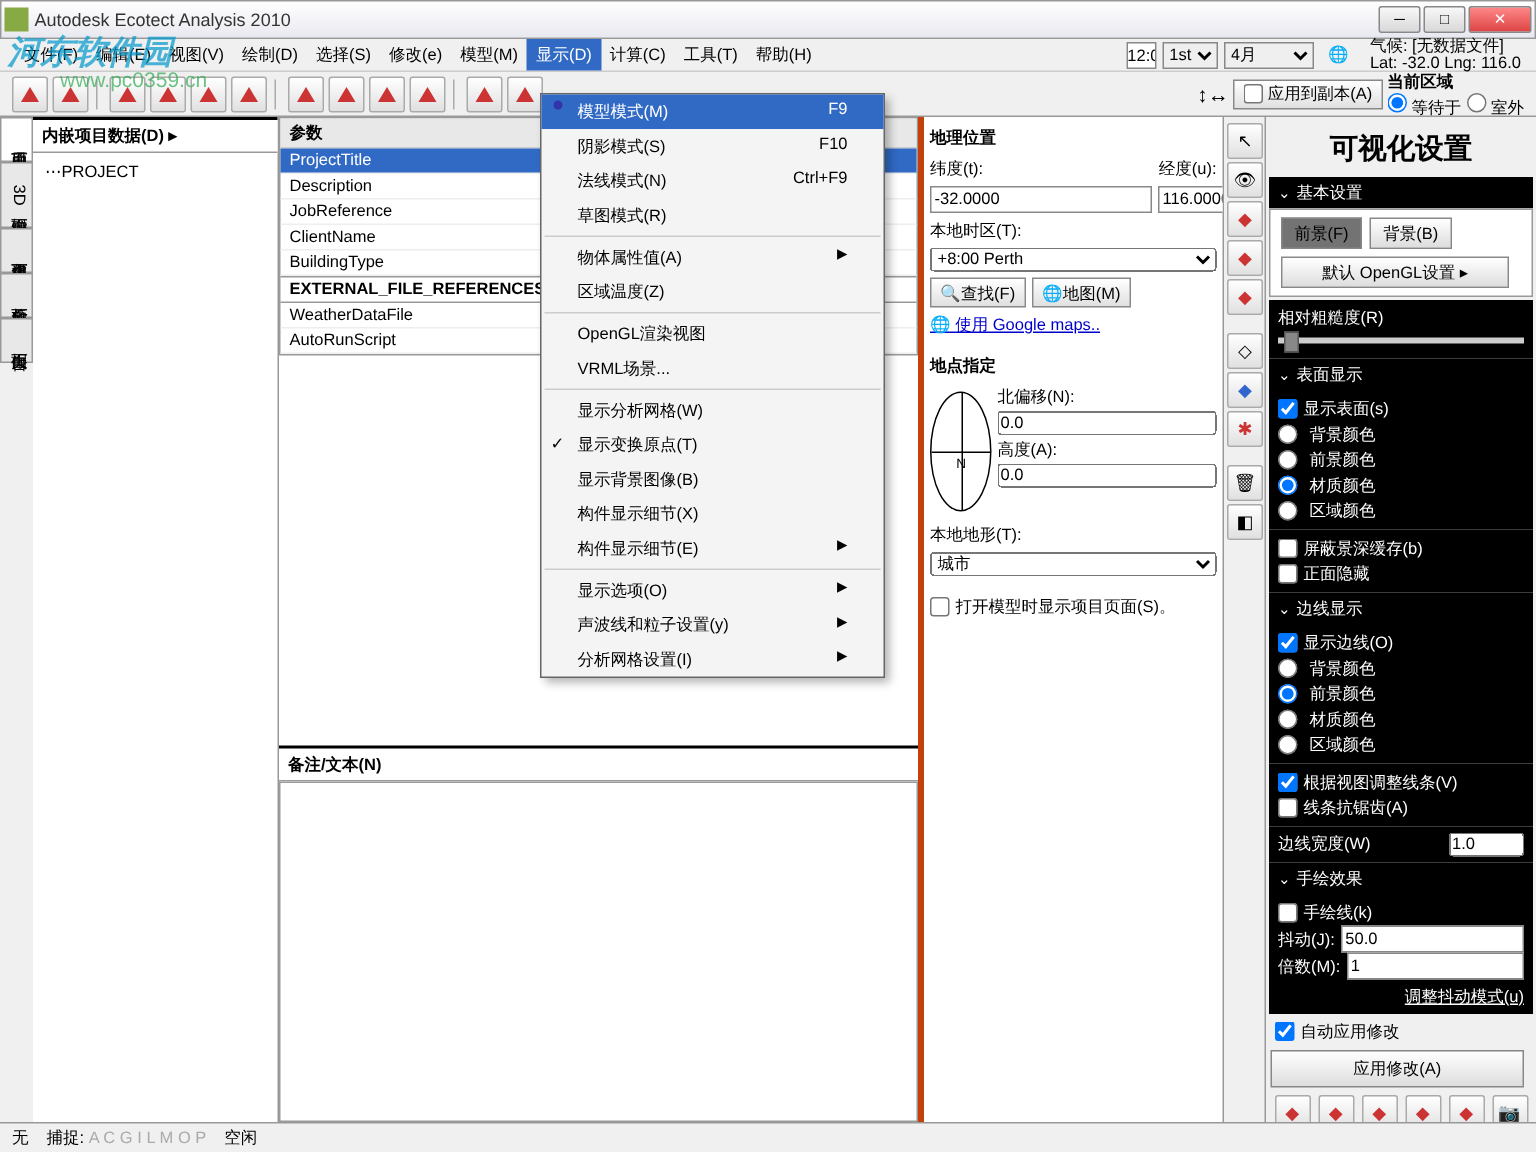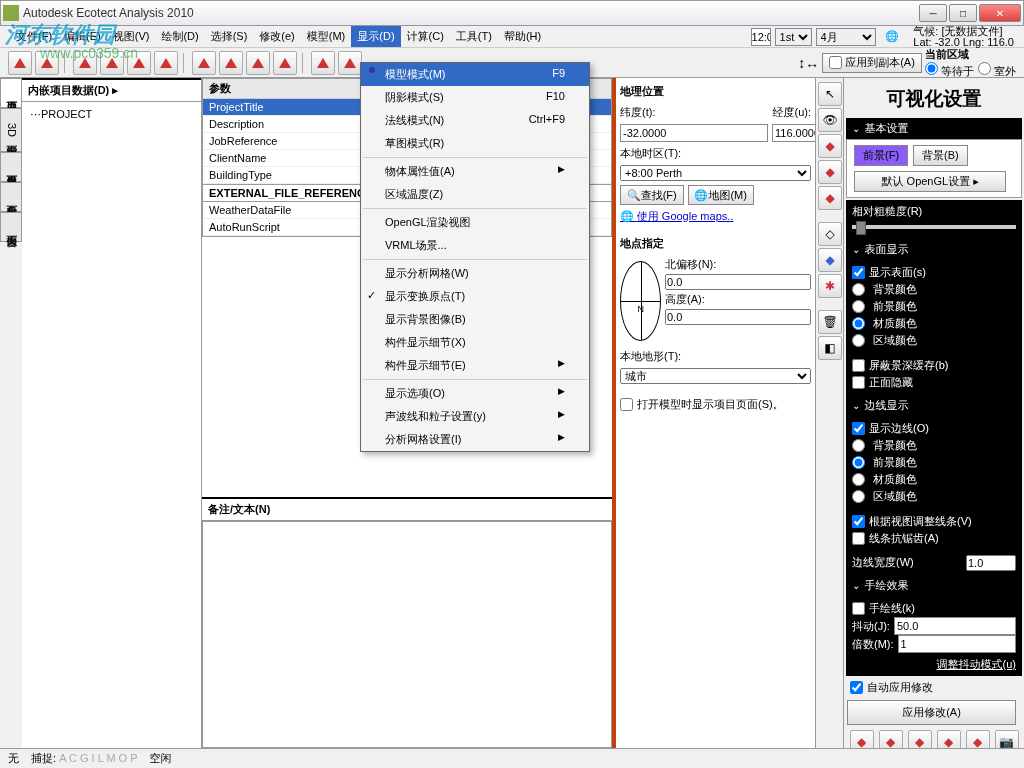--- a/index.html
+++ b/index.html
@@ -21,21 +21,21 @@
 .toolbar{height:30px;background:#f0f0f0;border-bottom:1px solid #999;display:flex;align-items:center;padding:2px 8px;gap:3px}
 .tool-btn{width:24px;height:24px;border:1px solid #aaa;background:linear-gradient(#fff,#e0e0e0);border-radius:2px;display:flex;align-items:center;justify-content:center}
 .tool-btn .tri{width:0;height:0;border-left:6px solid transparent;border-right:6px solid transparent;border-bottom:10px solid #c33}
 .tool-sep{width:4px;height:20px;border-left:1px solid #aaa;margin:0 2px}
 .tool-right{margin-left:auto;display:flex;gap:3px;align-items:center}
 .btn-small{height:20px;padding:0 6px;border:1px solid #888;background:linear-gradient(#fff,#e0e0e0);font-size:11px;display:flex;align-items:center}
 .main{display:flex;height:670px}
 .side-tabs{width:22px;background:#f0f0f0;display:flex;flex-direction:column}
 .side-tab{writing-mode:vertical-rl;padding:14px 2px;border:1px solid #999;background:#e8e8e8;cursor:pointer;font-size:11px}
 .side-tab.active{background:#fff}
-.left-panel{width:180px;border-right:1px solid #999;display:flex;flex-direction:column;background:#fff}
+.left-panel{width:164px;border-right:1px solid #999;display:flex;flex-direction:column;background:#fff}
 .panel-header-w{background:#fff;color:#000;padding:3px 6px;border-bottom:1px solid #999;font-weight:bold;border-top:2px solid #000}
 .tree{padding:4px;flex:1}
 .tree-item{padding:2px 4px}
 .center-panel{flex:1;display:flex;flex-direction:column;border-right:4px solid #c2410c}
 .param-table{border:1px solid #999}
 .param-hdr{background:#e8e8e8;padding:2px 6px;border-bottom:1px solid #ccc;font-weight:bold}
 .param-row{padding:2px 6px;border-bottom:1px solid #eee;cursor:pointer}
 .param-row.sel{background:#316ac5;color:#fff}
 .param-row.bold{font-weight:bold;border-top:1px solid #999;border-bottom:1px solid #999}
 .notes-area{margin-top:8px;flex:1;display:flex;flex-direction:column}
@@ -55,21 +55,21 @@
 .geo-circle::after{content:"";position:absolute;top:50%;left:0;right:0;height:1px;background:#000}
 .vert-tools{width:28px;background:#f0f0f0;display:flex;flex-direction:column;gap:2px;padding:4px 2px;border-right:1px solid #999}
 .vtool{width:24px;height:24px;border:1px solid #aaa;background:linear-gradient(#fff,#e0e0e0);border-radius:2px;display:flex;align-items:center;justify-content:center;font-size:12px}
 .vis-panel{width:180px;background:#f0f0f0;display:flex;flex-direction:column;padding:2px;overflow-y:auto}
 .vis-title{text-align:center;font-size:19px;padding:6px;font-weight:bold}
 .vis-section{background:#000;color:#fff;padding:3px 6px;font-size:11px;display:flex;align-items:center}
 .vis-section::before{content:"⌄";margin-right:4px;font-size:10px}
 .vis-body{background:#000000;color:#fff;padding:4px 6px}
 .vis-body-w{background:#fff;padding:4px 6px;border:1px solid #999}
 .vis-btn{display:inline-block;padding:2px 8px;border:1px solid #888;background:linear-gradient(#fff,#ddd);color:#000;margin:1px}
-.vis-btn.green{background:#8b5cf6}
+.vis-btn.green{background:#737373}
 .vis-check{display:flex;align-items:center;gap:4px;padding:1px 0;font-size:11px}
 .vis-radio{display:flex;gap:8px;padding:1px 0;font-size:11px}
 .slider{width:100%;height:4px;background:#ccc;margin:6px 0;position:relative}
 .slider::after{content:"";position:absolute;left:4px;top:-4px;width:8px;height:12px;background:#888;border:1px solid #555}
 .status-bar{position:absolute;bottom:0;left:0;right:0;height:20px;background:#f0f0f0;border-top:1px solid #999;display:flex;align-items:center;padding:0 8px;gap:12px;font-size:11px}
 .status-bar .dim{color:#aaa}
 .bottom-icons{display:flex;gap:2px;padding:4px 2px;justify-content:space-around}
 .link{color:#00c;text-decoration:underline;cursor:pointer}
 </style>
 </head>

